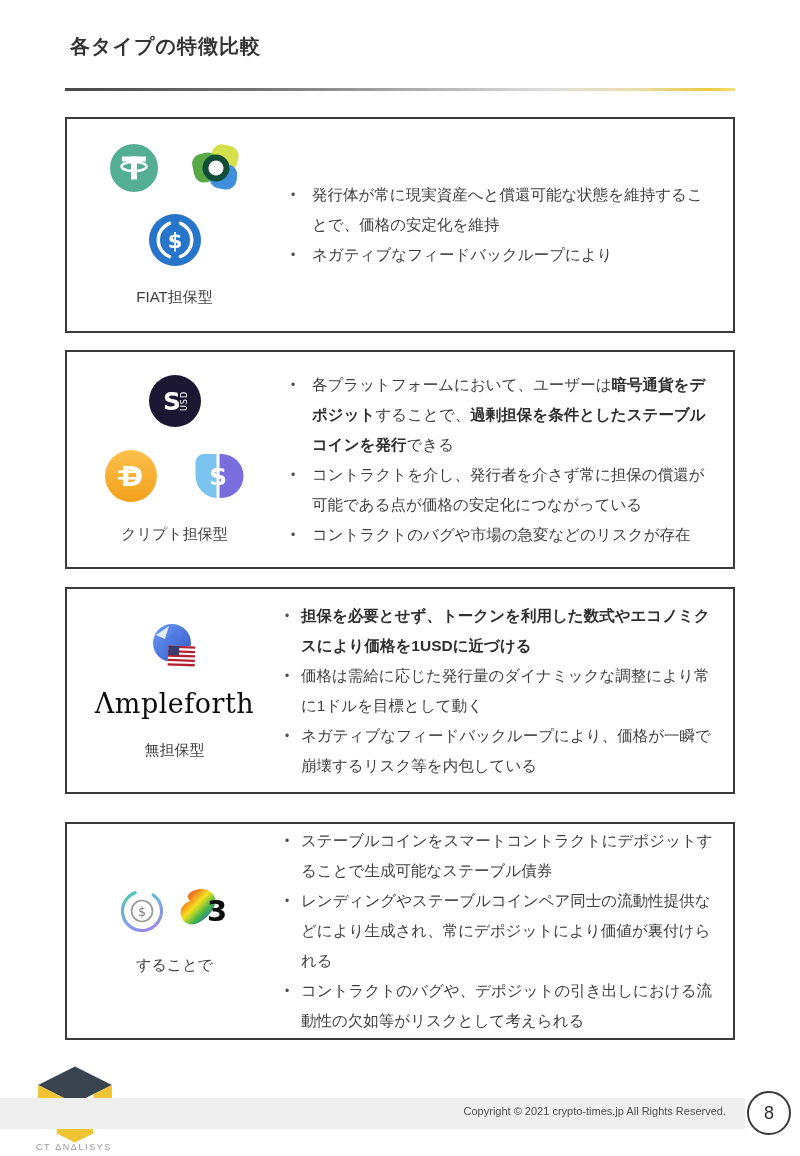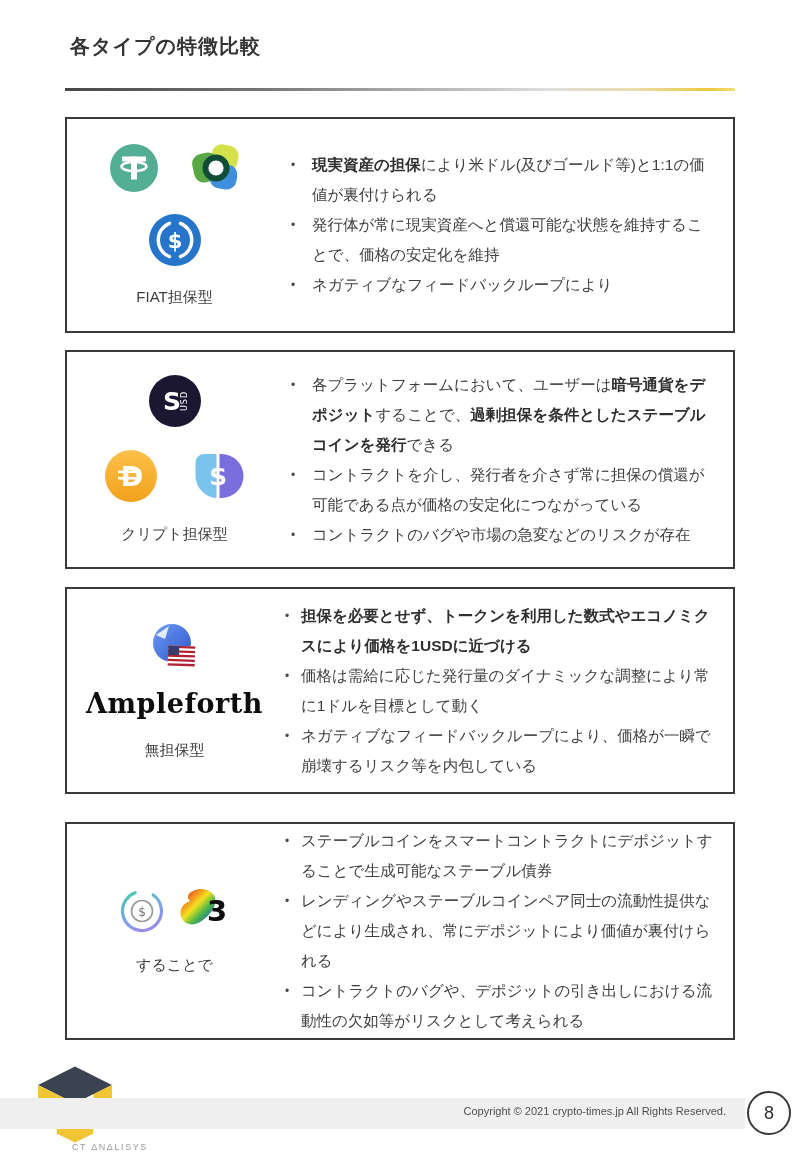--- a/index.html
+++ b/index.html
@@ -26,21 +26,21 @@
   .box:nth-child(4){height:218px;}
   .left-col{
     width:215px;flex:0 0 215px;display:flex;flex-direction:column;
     align-items:center;justify-content:center;gap:22px;
   }
   .icon-row{display:flex;align-items:center;justify-content:center;gap:34px;}
   .icon-row.close{gap:12px;}
   .icon{display:flex;align-items:center;justify-content:center;}
   .brand-wordmark{
     font-family:"DejaVu Serif","Liberation Serif",serif;font-size:27px;color:#0d0d0d;
-    margin-top:-8px;letter-spacing:.5px;font-weight:bold;
+    margin-top:-8px;letter-spacing:.5px;
   }
   .box-label{
     font-size:15px;color:#3f3f3f;text-underline-offset:3px;
   }
   .right-col{
     flex:1;display:flex;flex-direction:column;justify-content:center;
     padding:6px 20px 6px 0;
   }
   ul.bullets{list-style:none;margin:0;padding:0;}
   .bullets li{
@@ -58,21 +58,21 @@
   .copyright{
     position:absolute;right:74px;top:1105px;font-size:11px;color:#4f4f4f;
   }
   .page-badge{
     position:absolute;left:747px;top:1091px;width:44px;height:44px;box-sizing:border-box;
     border:2.5px solid #3a3a3a;border-radius:50%;background:#fff;
     display:flex;align-items:center;justify-content:center;font-size:18px;color:#2e2e2e;
   }
   .ct-logo{position:absolute;left:30px;top:1060px;width:90px;height:96px;}
   .ct-logo-text{
-    position:absolute;left:36px;top:1142px;font-size:9px;color:#999999;letter-spacing:1.6px;margin-left:36px;
+    position:absolute;left:36px;top:1142px;font-size:9px;color:#999999;letter-spacing:1.6px;
   }
 </style>
 </head>
 <body>
 
 <div class="page-title">各タイプの特徴比較</div>
 <div class="title-divider"></div>
 
 <div id="boxes">
     <section class="box">
@@ -103,21 +103,20 @@
     <path d="M20.5 9.3a18 18 0 0 0 0 33.4" stroke="#fff" stroke-width="3.4" fill="none" stroke-linecap="round"></path>
     <path d="M31.5 9.3a18 18 0 0 1 0 33.4" stroke="#fff" stroke-width="3.4" fill="none" stroke-linecap="round"></path>
     <text x="26" y="33.5" font-size="21" font-weight="bold" fill="#fff" text-anchor="middle" font-family="DejaVu Sans">$</text>
             </svg>
           </span>
         </div>
         <div class="box-label">FIAT担保型</div>
       </div>
       <div class="right-col">
         <ul class="bullets">
-          <li><span class="seg-bold">現実資産の担保</span><span>により米ドル(及びゴールド等)と1:1の価値が裏付けられる</span></li>
           <li><span>発行体が常に現実資産へと償還可能な状態を維持することで、価格の安定化を維持</span></li>
           <li><span>ネガティブなフィードバックループにより</span></li>
         </ul>
       </div>
     </section>
     <section class="box">
       <div class="left-col">
         <div class="icon-row">
           <span class="icon">
             <svg width="52" height="52" viewBox="0 0 52 52">

